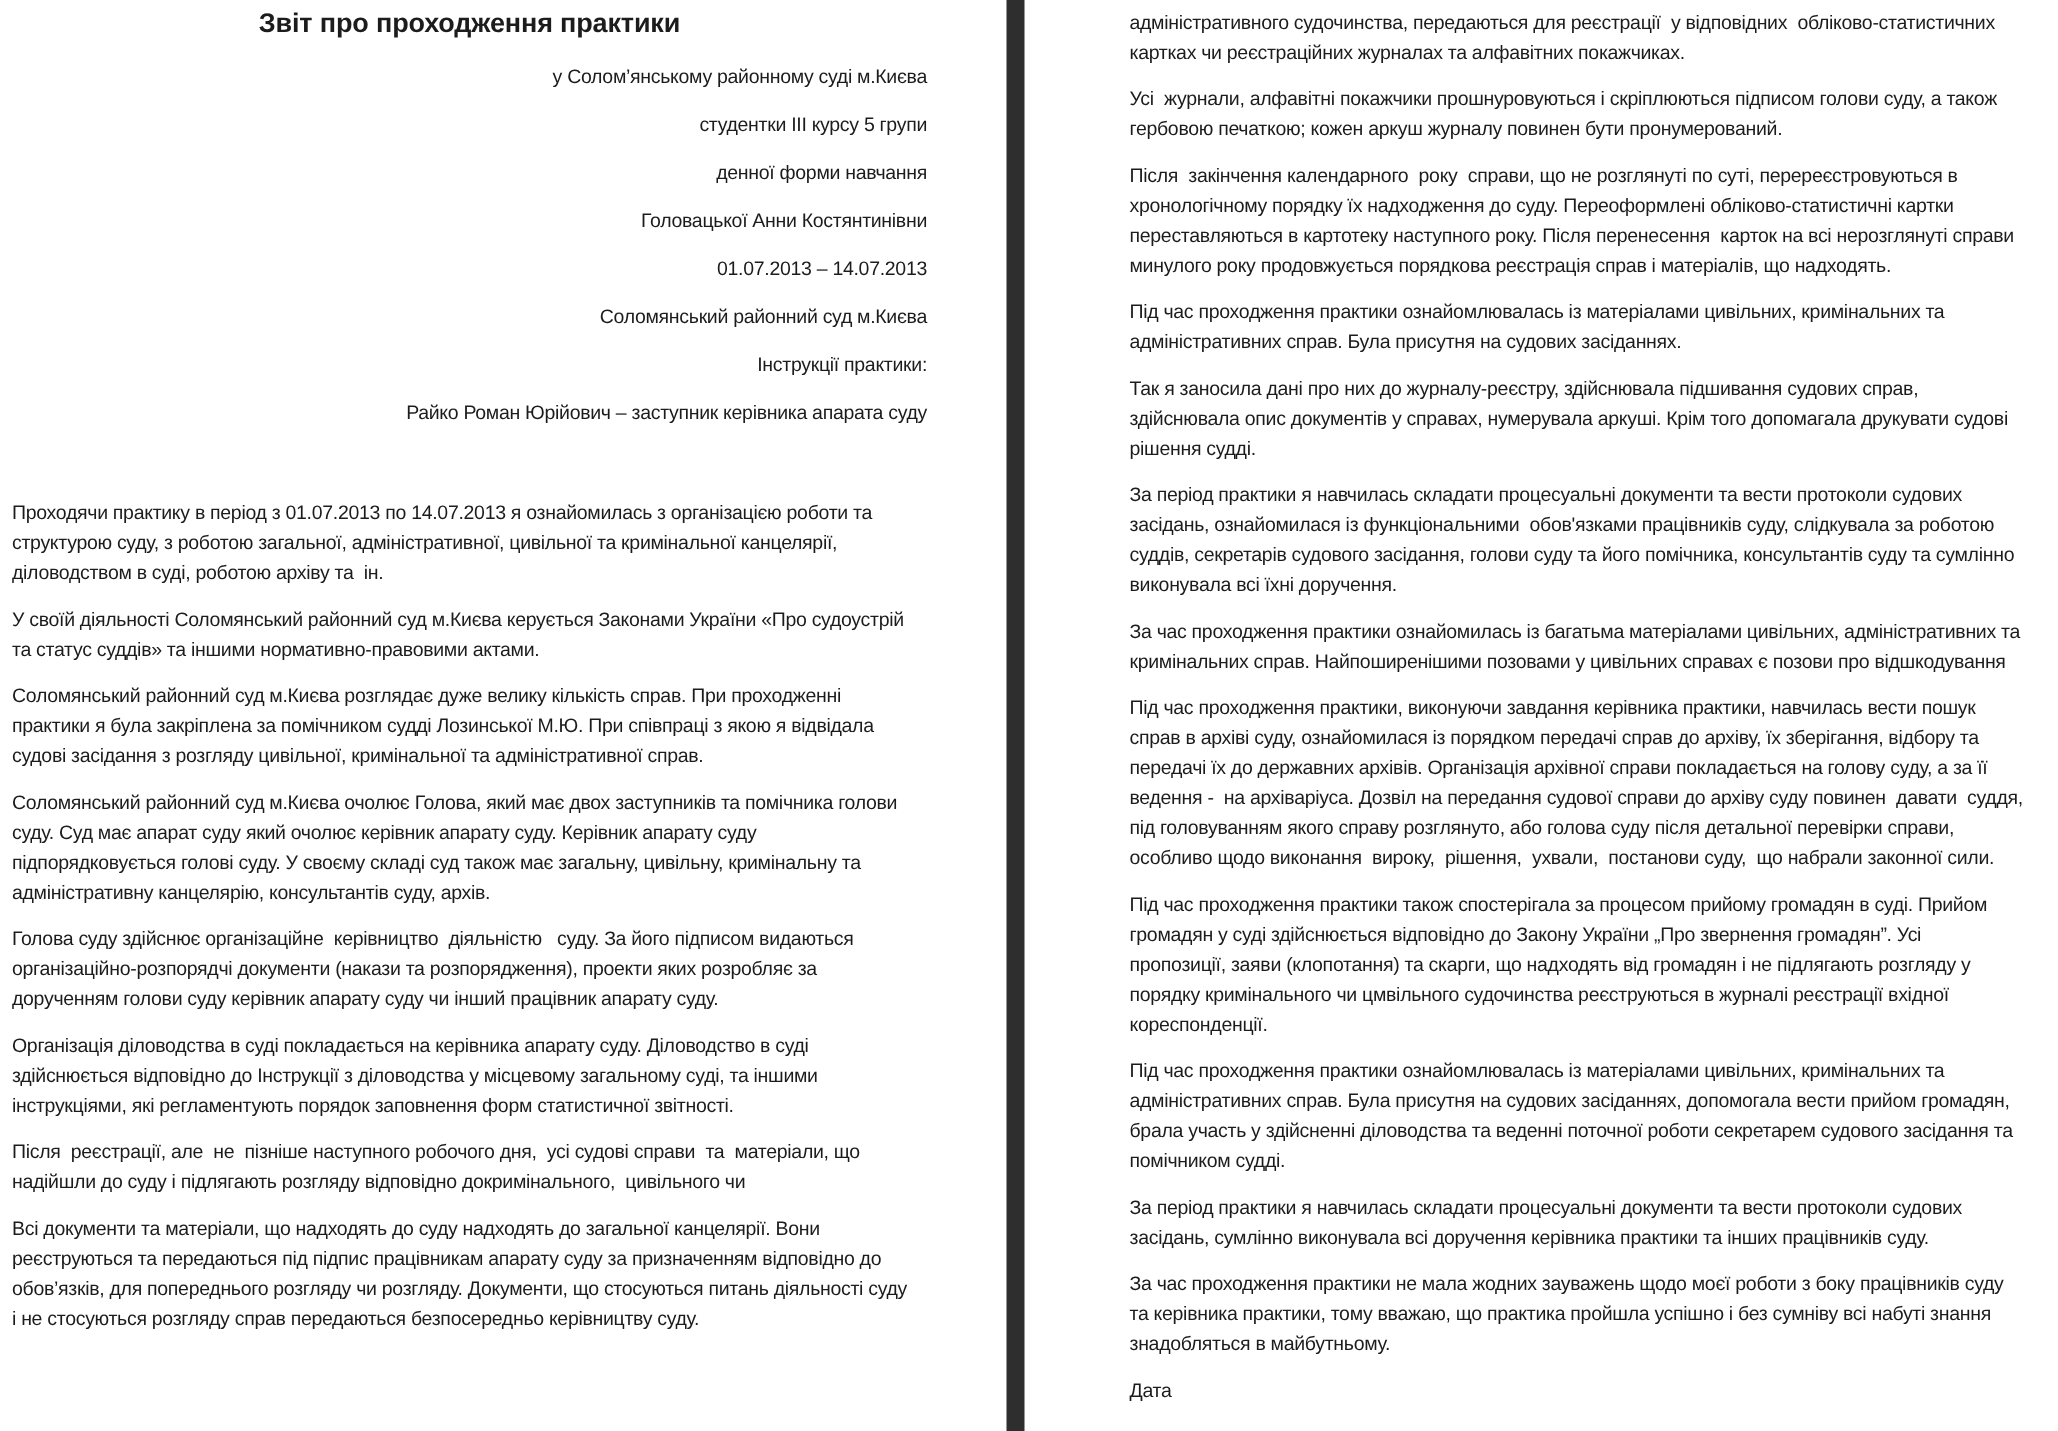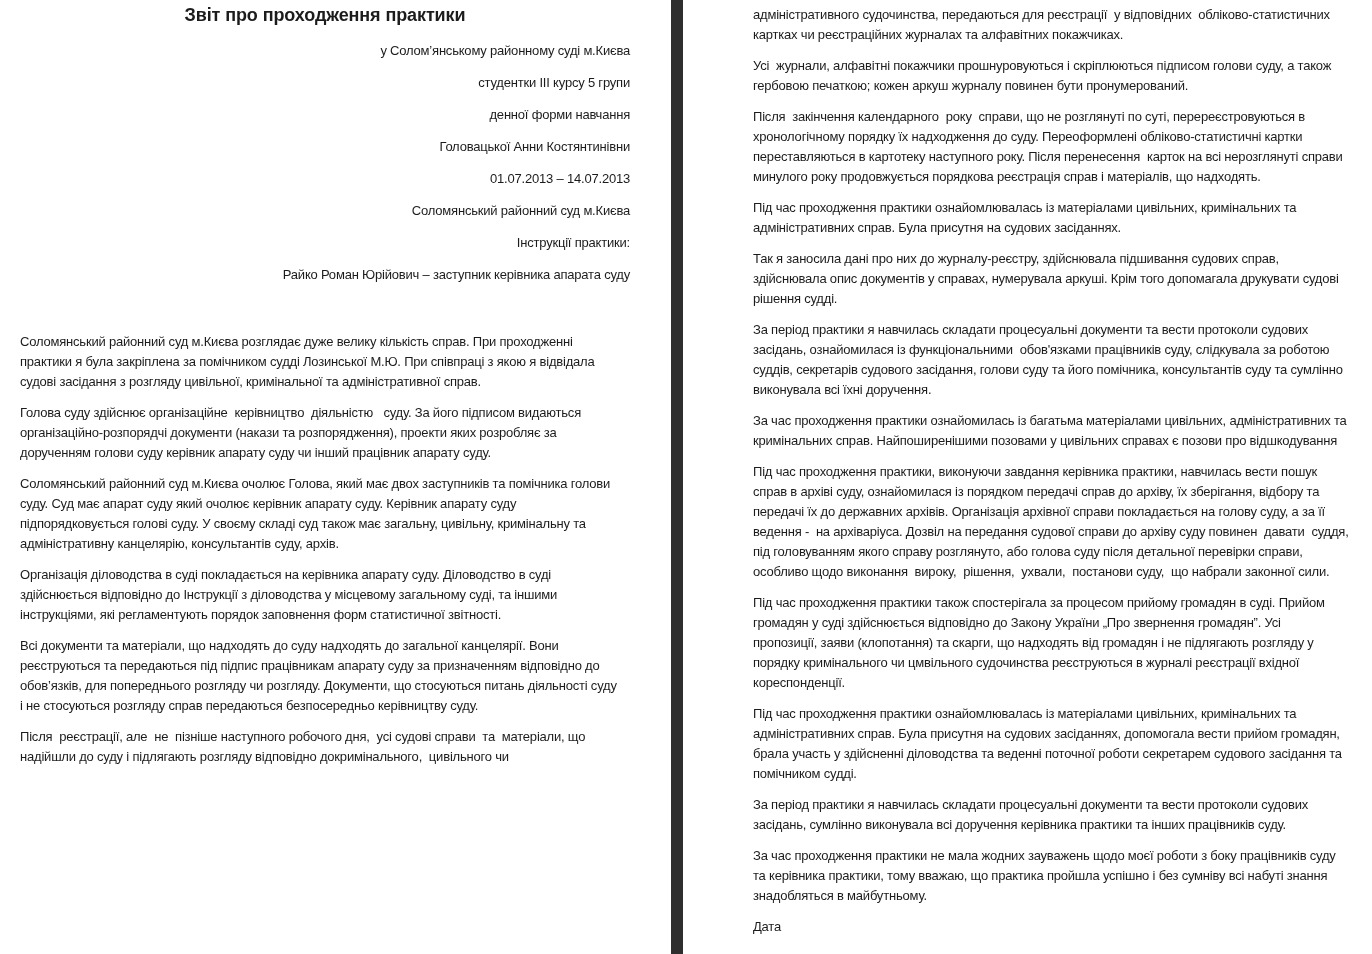--- a/index.html
+++ b/index.html
@@ -23,21 +23,21 @@
   .page {
     position: absolute;
     top: 0;
     height: 954px;
     background: #ffffff;
     overflow: hidden;
   }
   .page-1 { left: 0; width: 671px; }
   .page-2 { left: 685px; width: 689px; }
   .page-1-content {
-    padding-left: 20px;
+    padding-left: 8px;
     width: 610px;
   }
   .page-2-content {
     padding: 5px 0 0 68px;
     width: 640px;
   }
   .report-title {
     margin: 3px 0 0 0;
     font-size: 18px;
     font-weight: bold;
@@ -79,39 +79,44 @@
         <div class="header-line">у Солом’янському районному суді м.Києва</div>
         <div class="header-line">студентки ІІІ курсу 5 групи</div>
         <div class="header-line">денної форми навчання</div>
         <div class="header-line">Головацької Анни Костянтинівни</div>
         <div class="header-line">01.07.2013 – 14.07.2013</div>
         <div class="header-line">Соломянський районний суд м.Києва</div>
         <div class="header-line">Інструкції практики:</div>
         <div class="header-line">Райко Роман Юрійович – заступник керівника апарата суду</div>
       </div>
       <div class="body-block">
+        <p class="para">Проходячи практику в період з 01.07.2013 по 14.07.2013 я ознайомилась з організацією роботи та
+структурою суду, з роботою загальної, адміністративної, цивільної та кримінальної канцелярії,
+діловодством в суді, роботою архіву та  ін.</p>
+        <p class="para">У своїй діяльності Соломянський районний суд м.Києва керується Законами України «Про судоустрій
+та статус суддів» та іншими нормативно-правовими актами.</p>
         <p class="para">Соломянський районний суд м.Києва розглядає дуже велику кількість справ. При проходженні
 практики я була закріплена за помічником судді Лозинської М.Ю. При співпраці з якою я відвідала
 судові засідання з розгляду цивільної, кримінальної та адміністративної справ.</p>
-        <p class="para">Голова суду здійснює організаційне  керівництво  діяльністю   суду. За його підписом видаються
-організаційно-розпорядчі документи (накази та розпорядження), проекти яких розробляє за
-дорученням голови суду керівник апарату суду чи інший працівник апарату суду.</p>
         <p class="para">Соломянський районний суд м.Києва очолює Голова, який має двох заступників та помічника голови
 суду. Суд має апарат суду який очолює керівник апарату суду. Керівник апарату суду
 підпорядковується голові суду. У своєму складі суд також має загальну, цивільну, кримінальну та
 адміністративну канцелярію, консультантів суду, архів.</p>
+        <p class="para">Голова суду здійснює організаційне  керівництво  діяльністю   суду. За його підписом видаються
+організаційно-розпорядчі документи (накази та розпорядження), проекти яких розробляє за
+дорученням голови суду керівник апарату суду чи інший працівник апарату суду.</p>
         <p class="para">Організація діловодства в суді покладається на керівника апарату суду. Діловодство в суді
 здійснюється відповідно до Інструкції з діловодства у місцевому загальному суді, та іншими
 інструкціями, які регламентують порядок заповнення форм статистичної звітності.</p>
+        <p class="para">Після  реєстрації, але  не  пізніше наступного робочого дня,  усі судові справи  та  матеріали, що
+надійшли до суду і підлягають розгляду відповідно докримінального,  цивільного чи</p>
         <p class="para">Всі документи та матеріали, що надходять до суду надходять до загальної канцелярії. Вони
 реєструються та передаються під підпис працівникам апарату суду за призначенням відповідно до
 обов’язків, для попереднього розгляду чи розгляду. Документи, що стосуються питань діяльності суду
 і не стосуються розгляду справ передаються безпосередньо керівництву суду.</p>
-        <p class="para">Після  реєстрації, але  не  пізніше наступного робочого дня,  усі судові справи  та  матеріали, що
-надійшли до суду і підлягають розгляду відповідно докримінального,  цивільного чи</p>
       </div>
     </div>
   </div>
 
   <div class="page-divider" style="background: rgb(46, 46, 46);"></div>
 
   <div class="page page-2">
     <div class="page-2-content">
       <p class="para">адміністративного судочинства, передаються для реєстрації  у відповідних  обліково-статистичних
 картках чи реєстраційних журналах та алфавітних покажчиках.</p>

